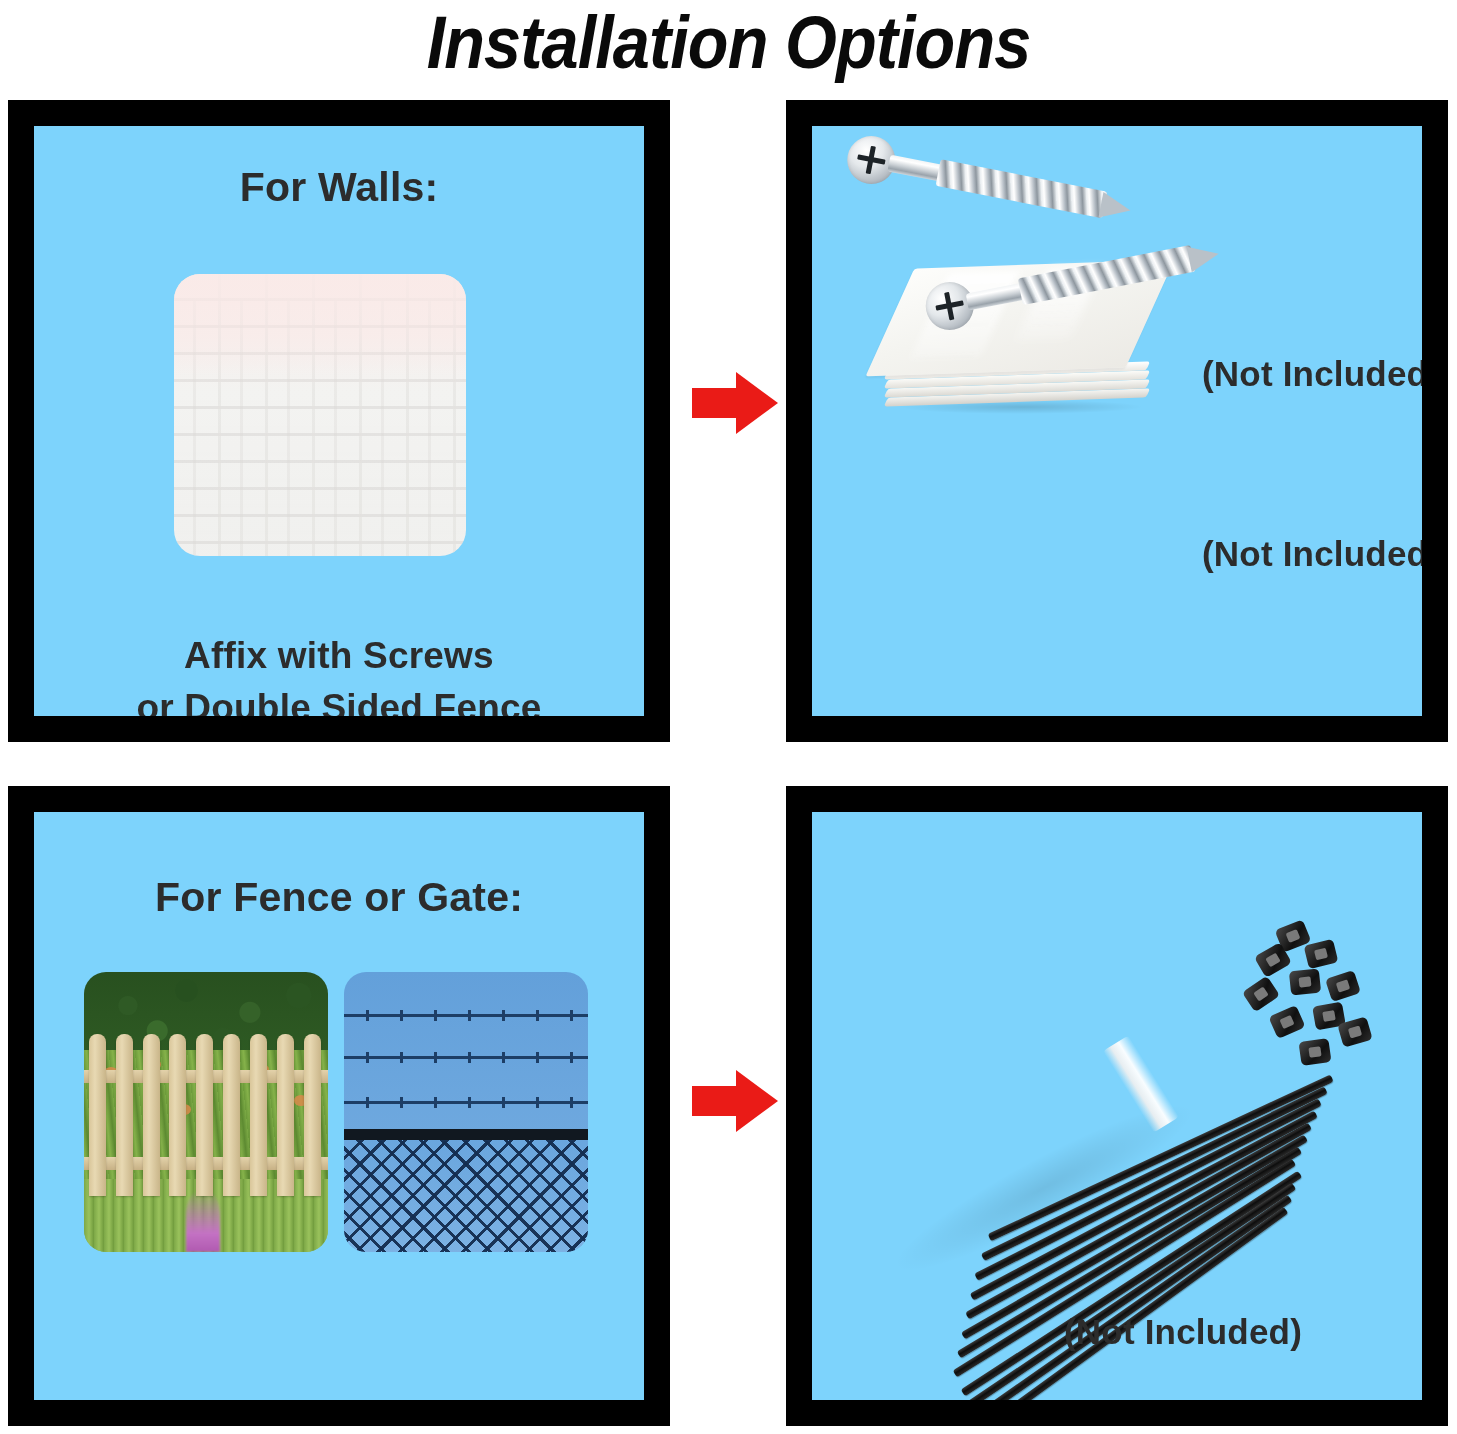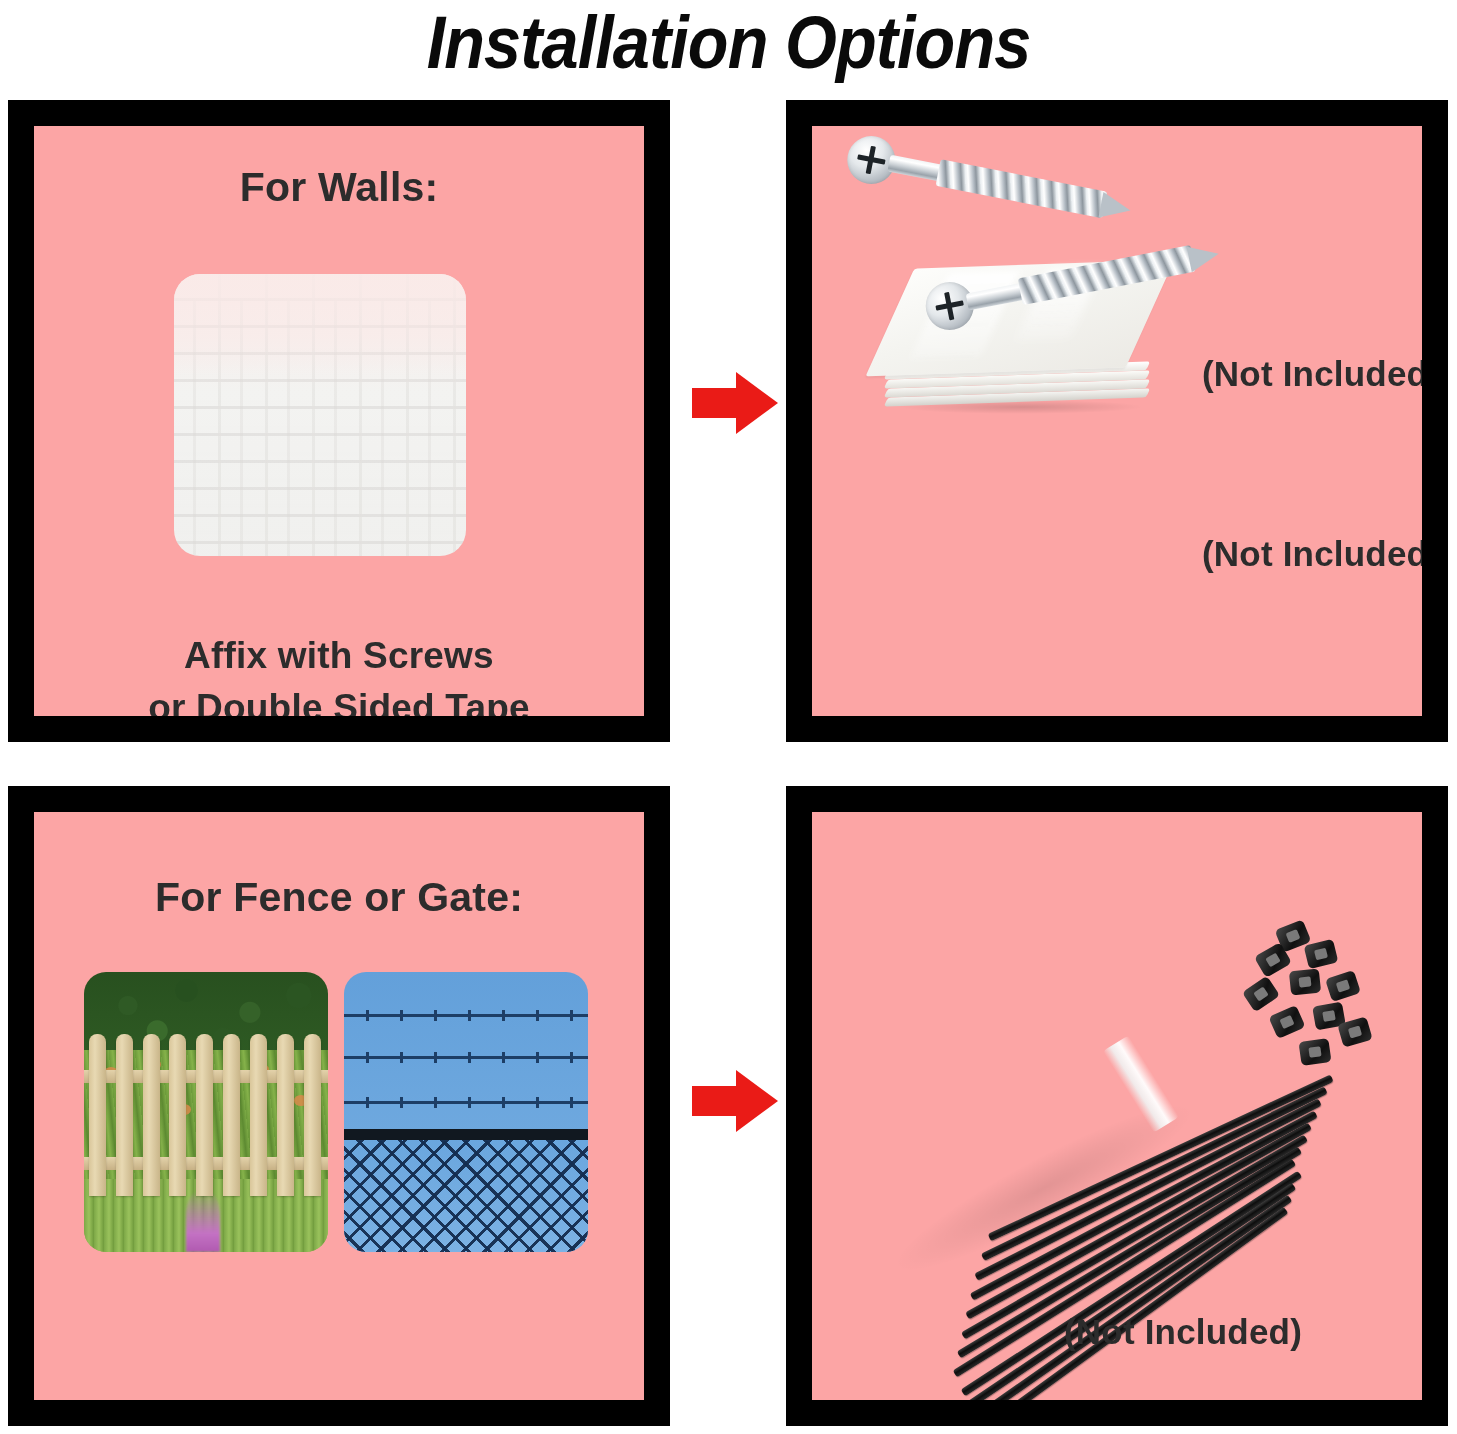--- a/index.html
+++ b/index.html
@@ -41,21 +41,21 @@
   .panel {
     position: absolute;
     background: #ffffff;
     border: 26px solid #000000;
     box-sizing: border-box;
   }
   .panel-inner {
     position: relative;
     width: 100%;
     height: 100%;
-    background: #fca5a5;
+    background: #7dd3fc;
     overflow: hidden;
   }
   #panel-walls      { left: 8px;   top: 100px;  width: 662px; height: 642px; }
   #panel-wall-mats  { left: 786px; top: 100px;  width: 662px; height: 642px; }
   #panel-fence      { left: 8px;   top: 786px;  width: 662px; height: 640px; }
   #panel-ties       { left: 786px; top: 786px;  width: 662px; height: 640px; }
 
   
   .panel-heading {
     position: absolute;
@@ -394,21 +394,21 @@
       <div class="panel-heading" id="walls-heading">For Walls:</div>
 
       <div id="brick-wall">
         <div class="brick-courses"></div>
         <div class="brick-courses offset"></div>
         <div class="top-haze"></div>
       </div>
 
       <div class="caption" id="walls-caption">
         <div>Affix with Screws</div>
-        <div>or Double Sided Tape</div>
+        <div>or Double Sided Fence</div>
       </div>
     </div>
   </div>
 
   <div class="arrow-wrap" id="arrow-top">
     <div class="arrow-shaft"></div>
     <div class="arrow-head"></div>
   </div>
 
   <div class="panel" id="panel-wall-mats">

